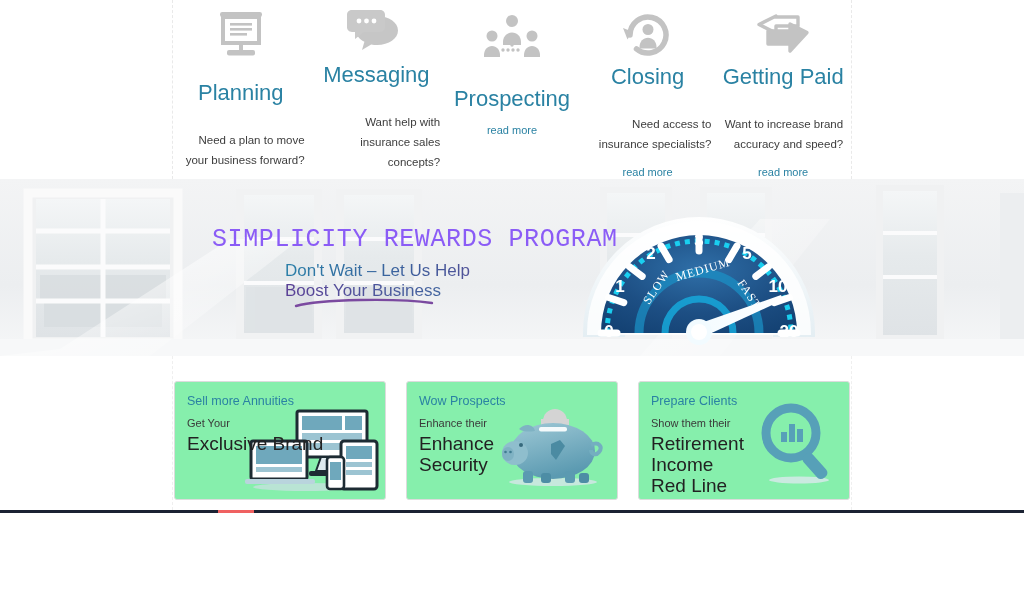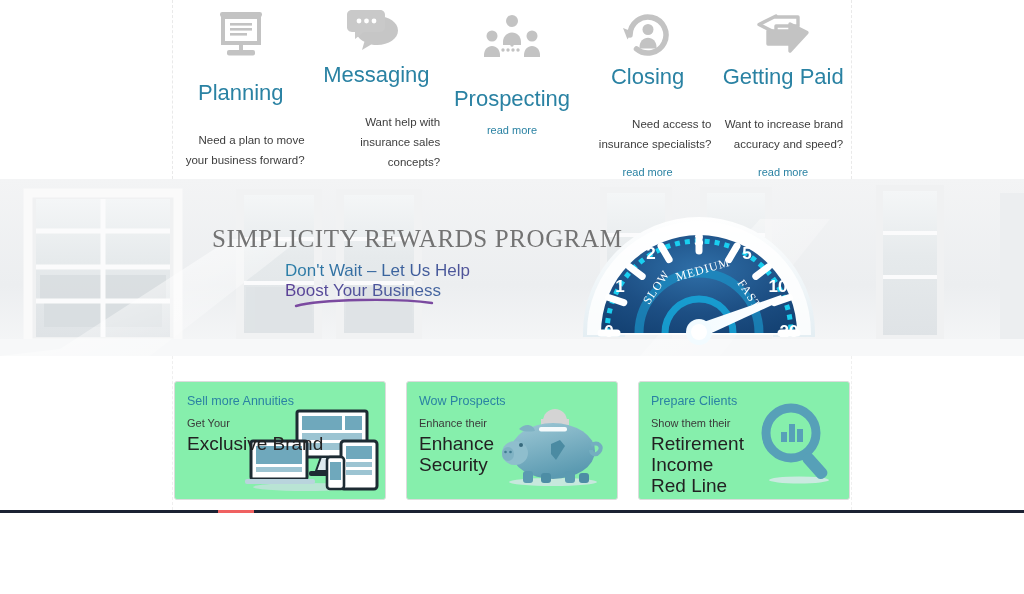--- a/index.html
+++ b/index.html
@@ -72,24 +72,24 @@
     position: absolute; left: 0; top: 179px; width: 1024px; height: 177px;
     overflow: hidden;
     background: #eef0f1;
   }
   .banner-photo { position: absolute; inset: 0; }
   .banner-inner {
     position: absolute; left: 172px; top: 0; width: 680px; height: 177px;
   }
   .rewards-title {
     position: absolute; left: 40px; top: 46px;
-    font-family: Liberation Serif, serif;
+    font-family: Liberation Mono, monospace;
     font-size: 25px;
     letter-spacing: 0.6px;
-    color: #737373;
+    color: #8b5cf6;
     white-space: nowrap;
   }
   .rewards-sub {
     position: absolute; left: 113px; top: 82px;
     width: 270px;
     text-align: left;
     font-size: 17px;
     line-height: 20px;
   }
   .rewards-sub .l1 {

